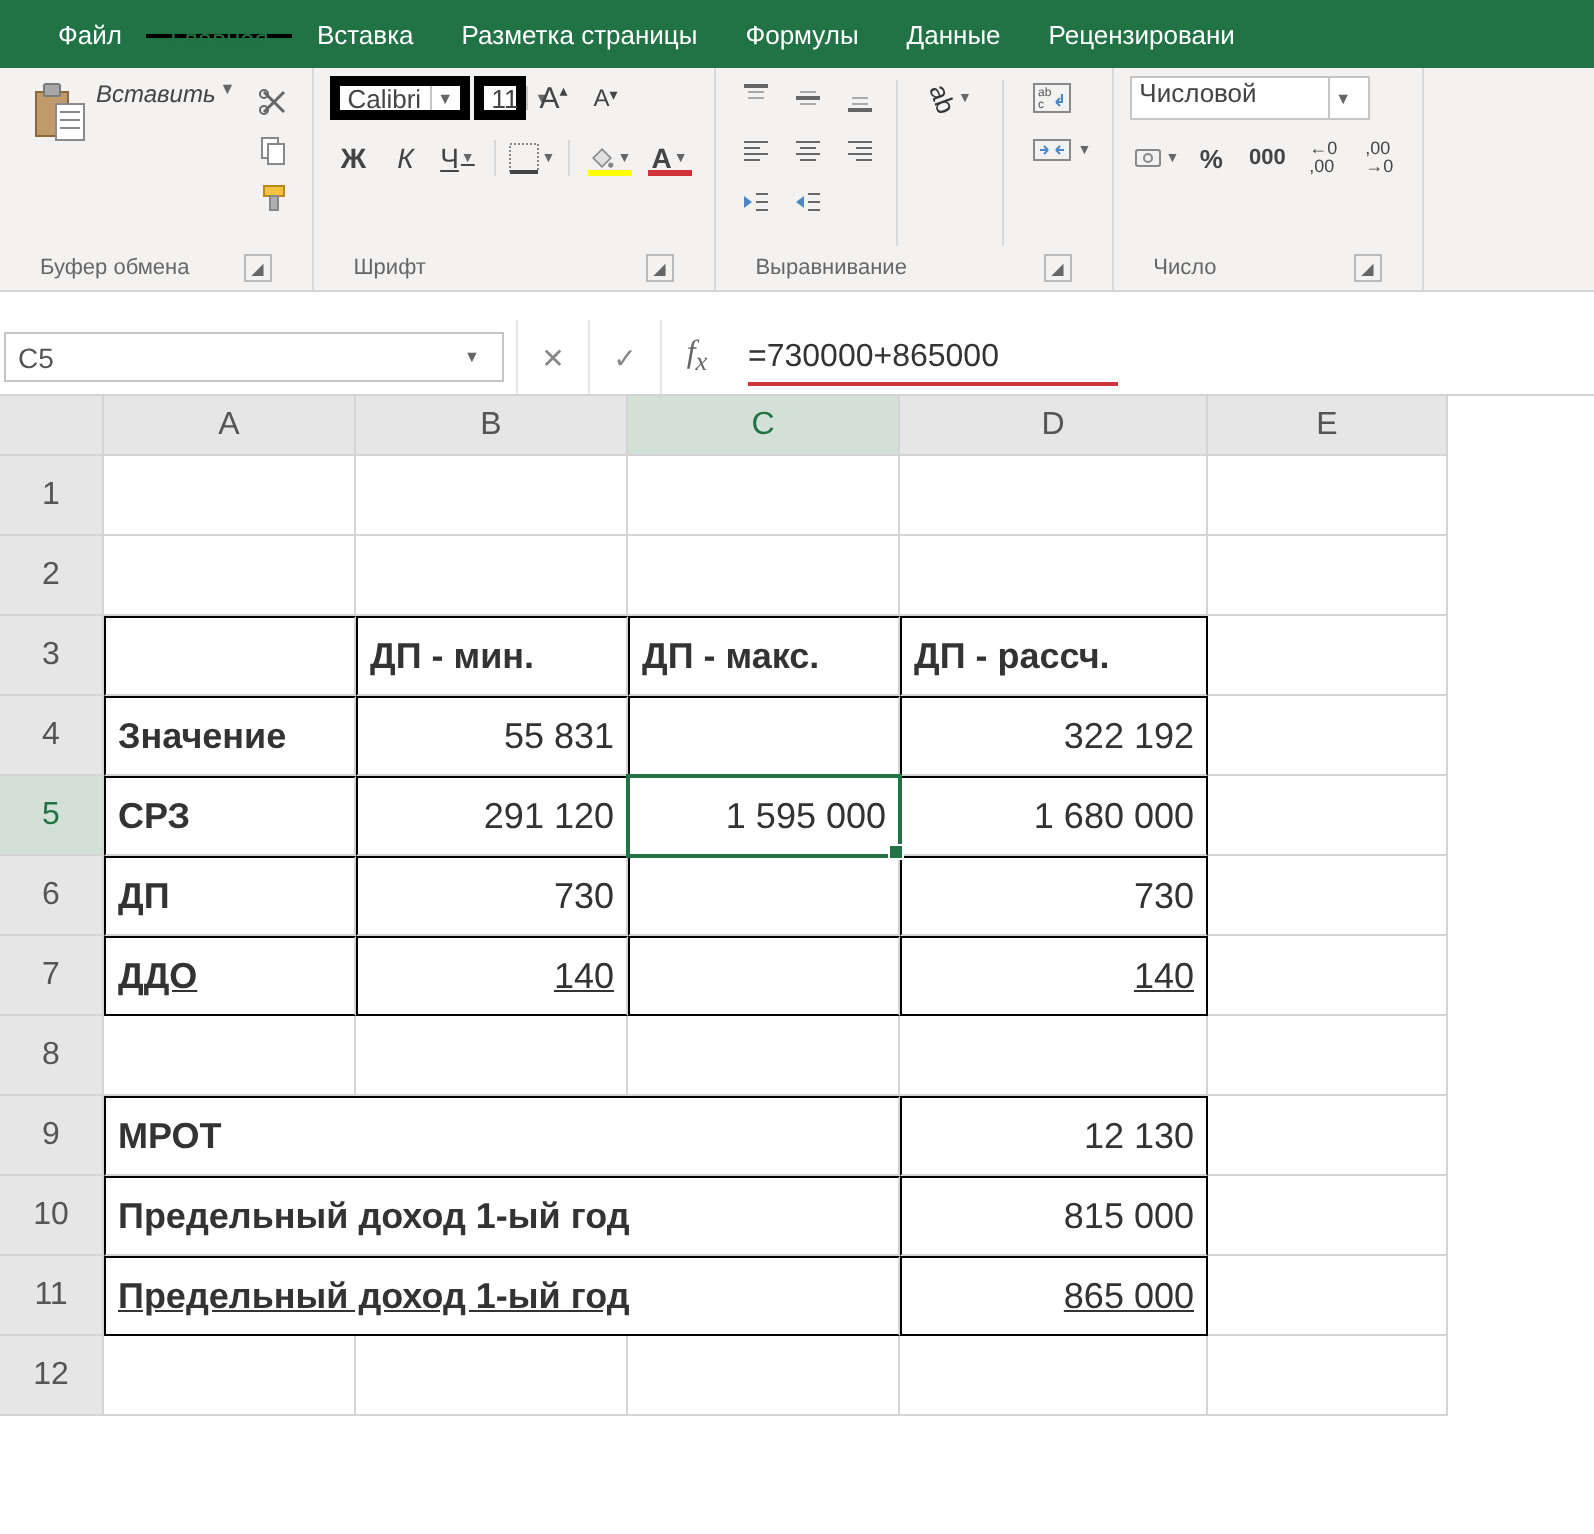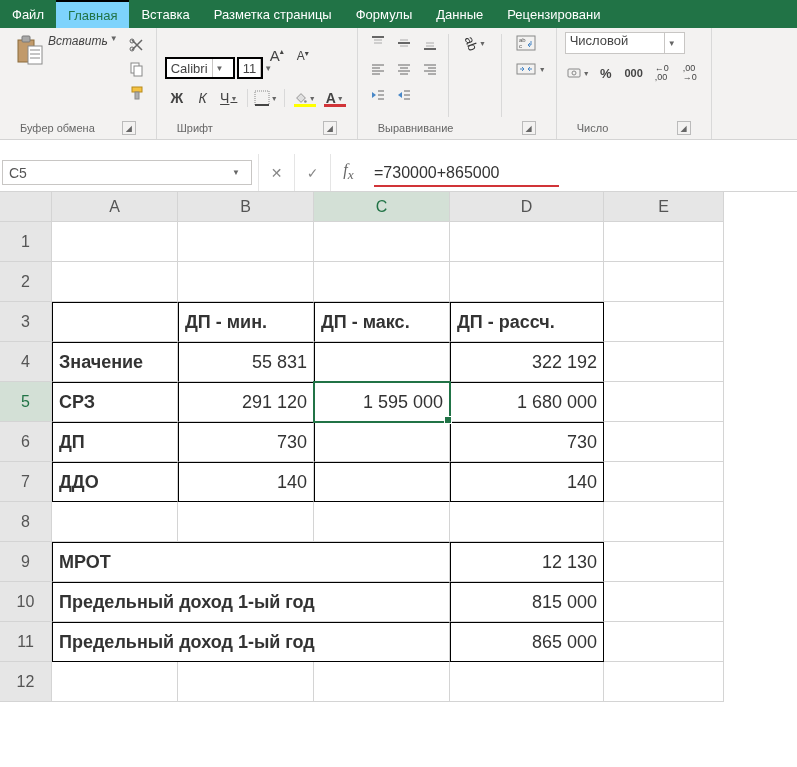--- a/index.html
+++ b/index.html
@@ -1,19 +1,19 @@
 <!DOCTYPE html>
 <html><head>
 <meta charset="utf-8">
 <style>
   * { box-sizing: border-box; margin: 0; padding: 0; }
   body { font-family: "Segoe UI", Tahoma, sans-serif; font-size: 12px; background: #fff; color: #333; width: 797px; overflow: hidden; }
   
   
-  .titlebar { background: #217346; height: 28px; display: flex; align-items: stretch; padding: 0; color: #fff; }
+  .titlebar { background: #217346; height: 28px; display: flex; align-items: stretch; padding: 17px; color: #fff; }
   .tab { display: flex; align-items: center; padding: 0 12px; font-size: 13px; cursor: pointer; }
   .tab.active { background: #7dd3fc; color: #217346; border-top: 2px solid #000000; }
   
   
   .ribbon { background: #f3f2f1; border-bottom: 1px solid #d4d4d4; display: flex; align-items: stretch; height: 112px; }
   .group { display: flex; flex-direction: column; border-right: 1px solid #d9d9d9; padding: 4px 8px 2px; }
   .group-body { display: flex; flex: 1; align-items: flex-start; gap: 2px; }
   .group-label { font-size: 11px; color: #666; text-align: center; padding: 2px 12px; display: flex; align-items: center; justify-content: space-between; gap: 4px; }
   .corner-arrow { width: 14px; height: 14px; border: 1px solid #bbb; display: inline-flex; align-items: center; justify-content: center; font-size: 8px; color: #666; margin-left: 4px; }
 
@@ -21,21 +21,21 @@
   .big-btn svg { width: 32px; height: 32px; }
   .big-btn .lbl { font-size: 12px; color: #444; }
   .caret-down { font-size: 8px; color: #666; }
 
   .mini-col { display: flex; flex-direction: column; gap: 2px; padding-top: 2px; }
   .mini-btn { width: 22px; height: 22px; display: flex; align-items: center; justify-content: center; }
   .mini-btn svg { width: 16px; height: 16px; }
 
   
   .font-top { display: flex; gap: 2px; align-items: center; }
-  .font-select { border: 2px solid #000000; background: #fff; height: 22px; display: flex; align-items: center; padding: 0 4px; font-size: 13px; color: #444; margin-top: 25px; }
+  .font-select { border: 5px solid #000000; background: #fff; height: 22px; display: flex; align-items: center; padding: 0 4px; font-size: 13px; color: #444; }
   .font-name { width: 70px; }
   .font-size { width: 26px; }
   .sel-arrow { width: 16px; text-align: center; color: #666; font-size: 8px; border-left: 1px solid #c8c6c4; margin-left: 4px; padding-left: 3px; align-self: stretch; display: flex; align-items: center;}
   .font-row2, .font-row3 { display: flex; gap: 2px; align-items: center; margin-top: 6px; }
   .fbtn { width: 24px; height: 22px; display: flex; align-items: center; justify-content: center; font-size: 14px; color: #444; position: relative; }
   .fbtn.bold { font-weight: bold; }
   .fbtn.italic { font-style: italic; }
   .fbtn.underline { text-decoration: underline; }
   .underline-color { width: 28px; }
   .underline-bar { position: absolute; bottom: 2px; left: 3px; right: 3px; height: 3px; }
@@ -72,21 +72,21 @@
   .colhdr, .rowhdr, .cell, .corner { border-right: 1px solid #d4d4d4; border-bottom: 1px solid #d4d4d4; display: flex; align-items: center; padding: 0 6px; }
   .colhdr, .rowhdr, .corner { background: #e6e6e6; color: #555; justify-content: center; }
   .colhdr { height: 30px; font-size: 16px; }
   .rowhdr { font-size: 16px; justify-content: center; }
   .corner { height: 30px; }
   .cell { height: 40px; font-size: 18px; background: #fff; }
   .hdrcell { font-weight: bold; }
   .alabel { font-weight: bold; }
   .num { justify-content: flex-end; }
   .bT { border-top: 1.5px solid #000; text-align: center; }
-  .bB { border-bottom: 1.5px solid #000; }
+  .bB { border-bottom: 1.5px solid #000; text-decoration: underline; }
   .bL { border-left: 1.5px solid #000; }
   .bR { border-right: 1.5px solid #000; }
   .selected { outline: 2px solid #217346; outline-offset: -1px; background: #fff; position: relative; z-index: 2; }
   .selected::after { content:""; position:absolute; right:-3px; bottom:-3px; width:6px; height:6px; background:#217346; border:1px solid #fff; }
   .colhdr.active, .rowhdr.active { background: #d3e0d6; color: #217346; }
   
   
   .span3 { grid-column: span 3; }
 </style>
 </head>

